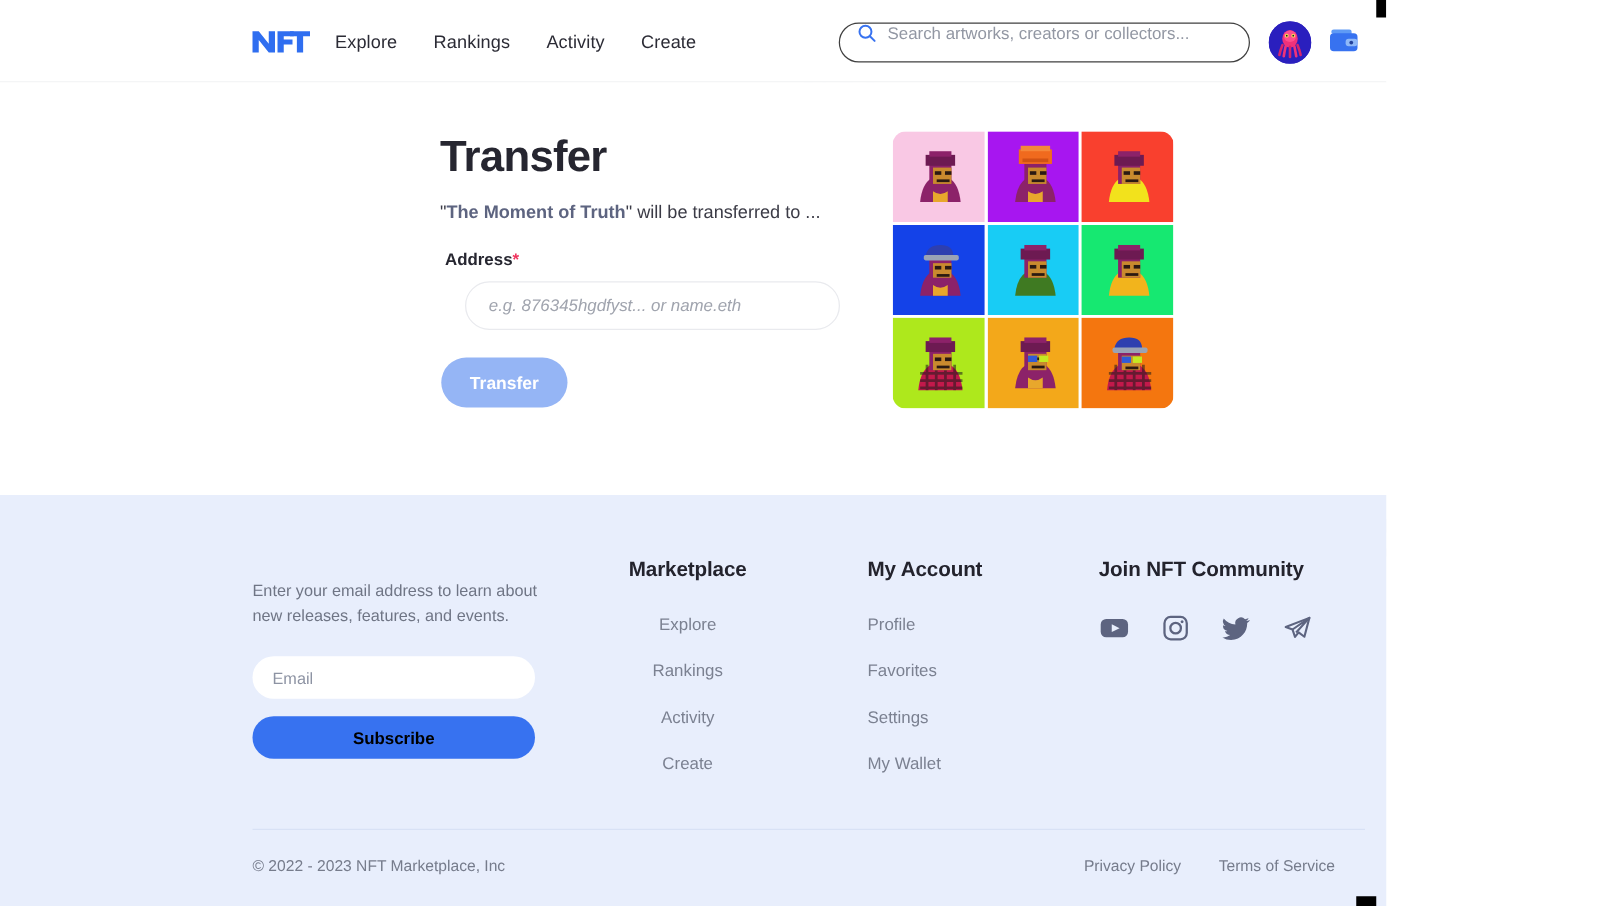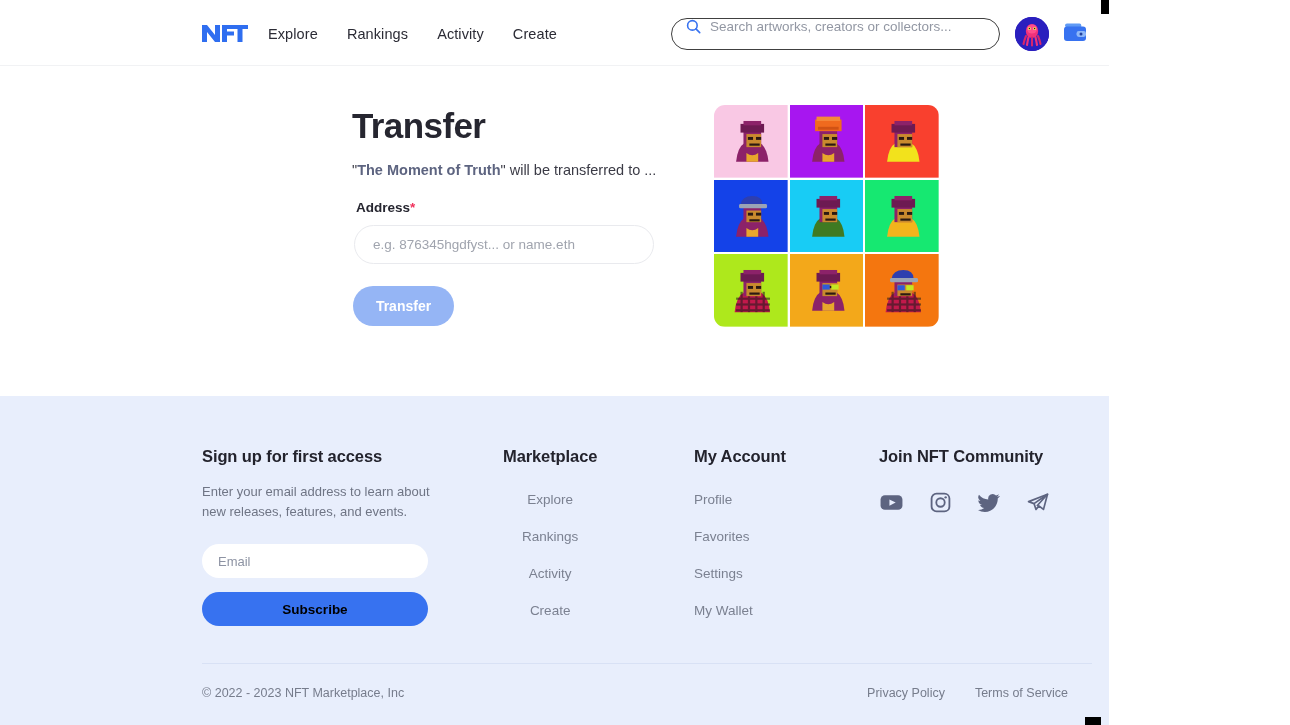--- a/index.html
+++ b/index.html
@@ -144,32 +144,33 @@
     left: 356px;
     top: 134px;
     font-size: 13.5px;
     font-weight: bold;
     color: #262630;
   }
   .field-label .req { color: #f0325c; font-weight: bold; }
 
   .address-input {
     position: absolute;
-    left: 354px;
+    left: 372px;
     top: 159px;
     width: 300px;
     height: 39px;
     border: 1px solid #e9eaee;
     border-radius: 20px;
     background: #ffffff;
     padding: 0 18px;
     font-family: "Liberation Sans", sans-serif;
     font-size: 13.5px;
     color: #2b2b35;
     outline: none;
+    font-style: italic;
   }
   .address-input::placeholder { color: #a0a4ae; }
 
   .transfer-btn {
     position: absolute;
     left: 353px;
     top: 220px;
     width: 101px;
     height: 40px;
     border: none;
@@ -618,21 +619,20 @@
         </svg>
       </div>
 
     </div>
   </div>
 
   <div class="footer">
     <div class="footer-inner">
 
       <div class="signup">
-        <div class="f-heading">Sign up for first access</div>
         <div class="signup-desc">Enter your email address to learn about new releases, features, and events.</div>
         <input class="email-input" type="text" placeholder="Email" style="">
         <button class="subscribe-btn">Subscribe</button>
       </div>
 
       <div class="f-col marketplace">
         <div class="f-heading">Marketplace</div>
         <span class="f-link">Explore</span>
         <span class="f-link">Rankings</span>
         <span class="f-link">Activity</span>

